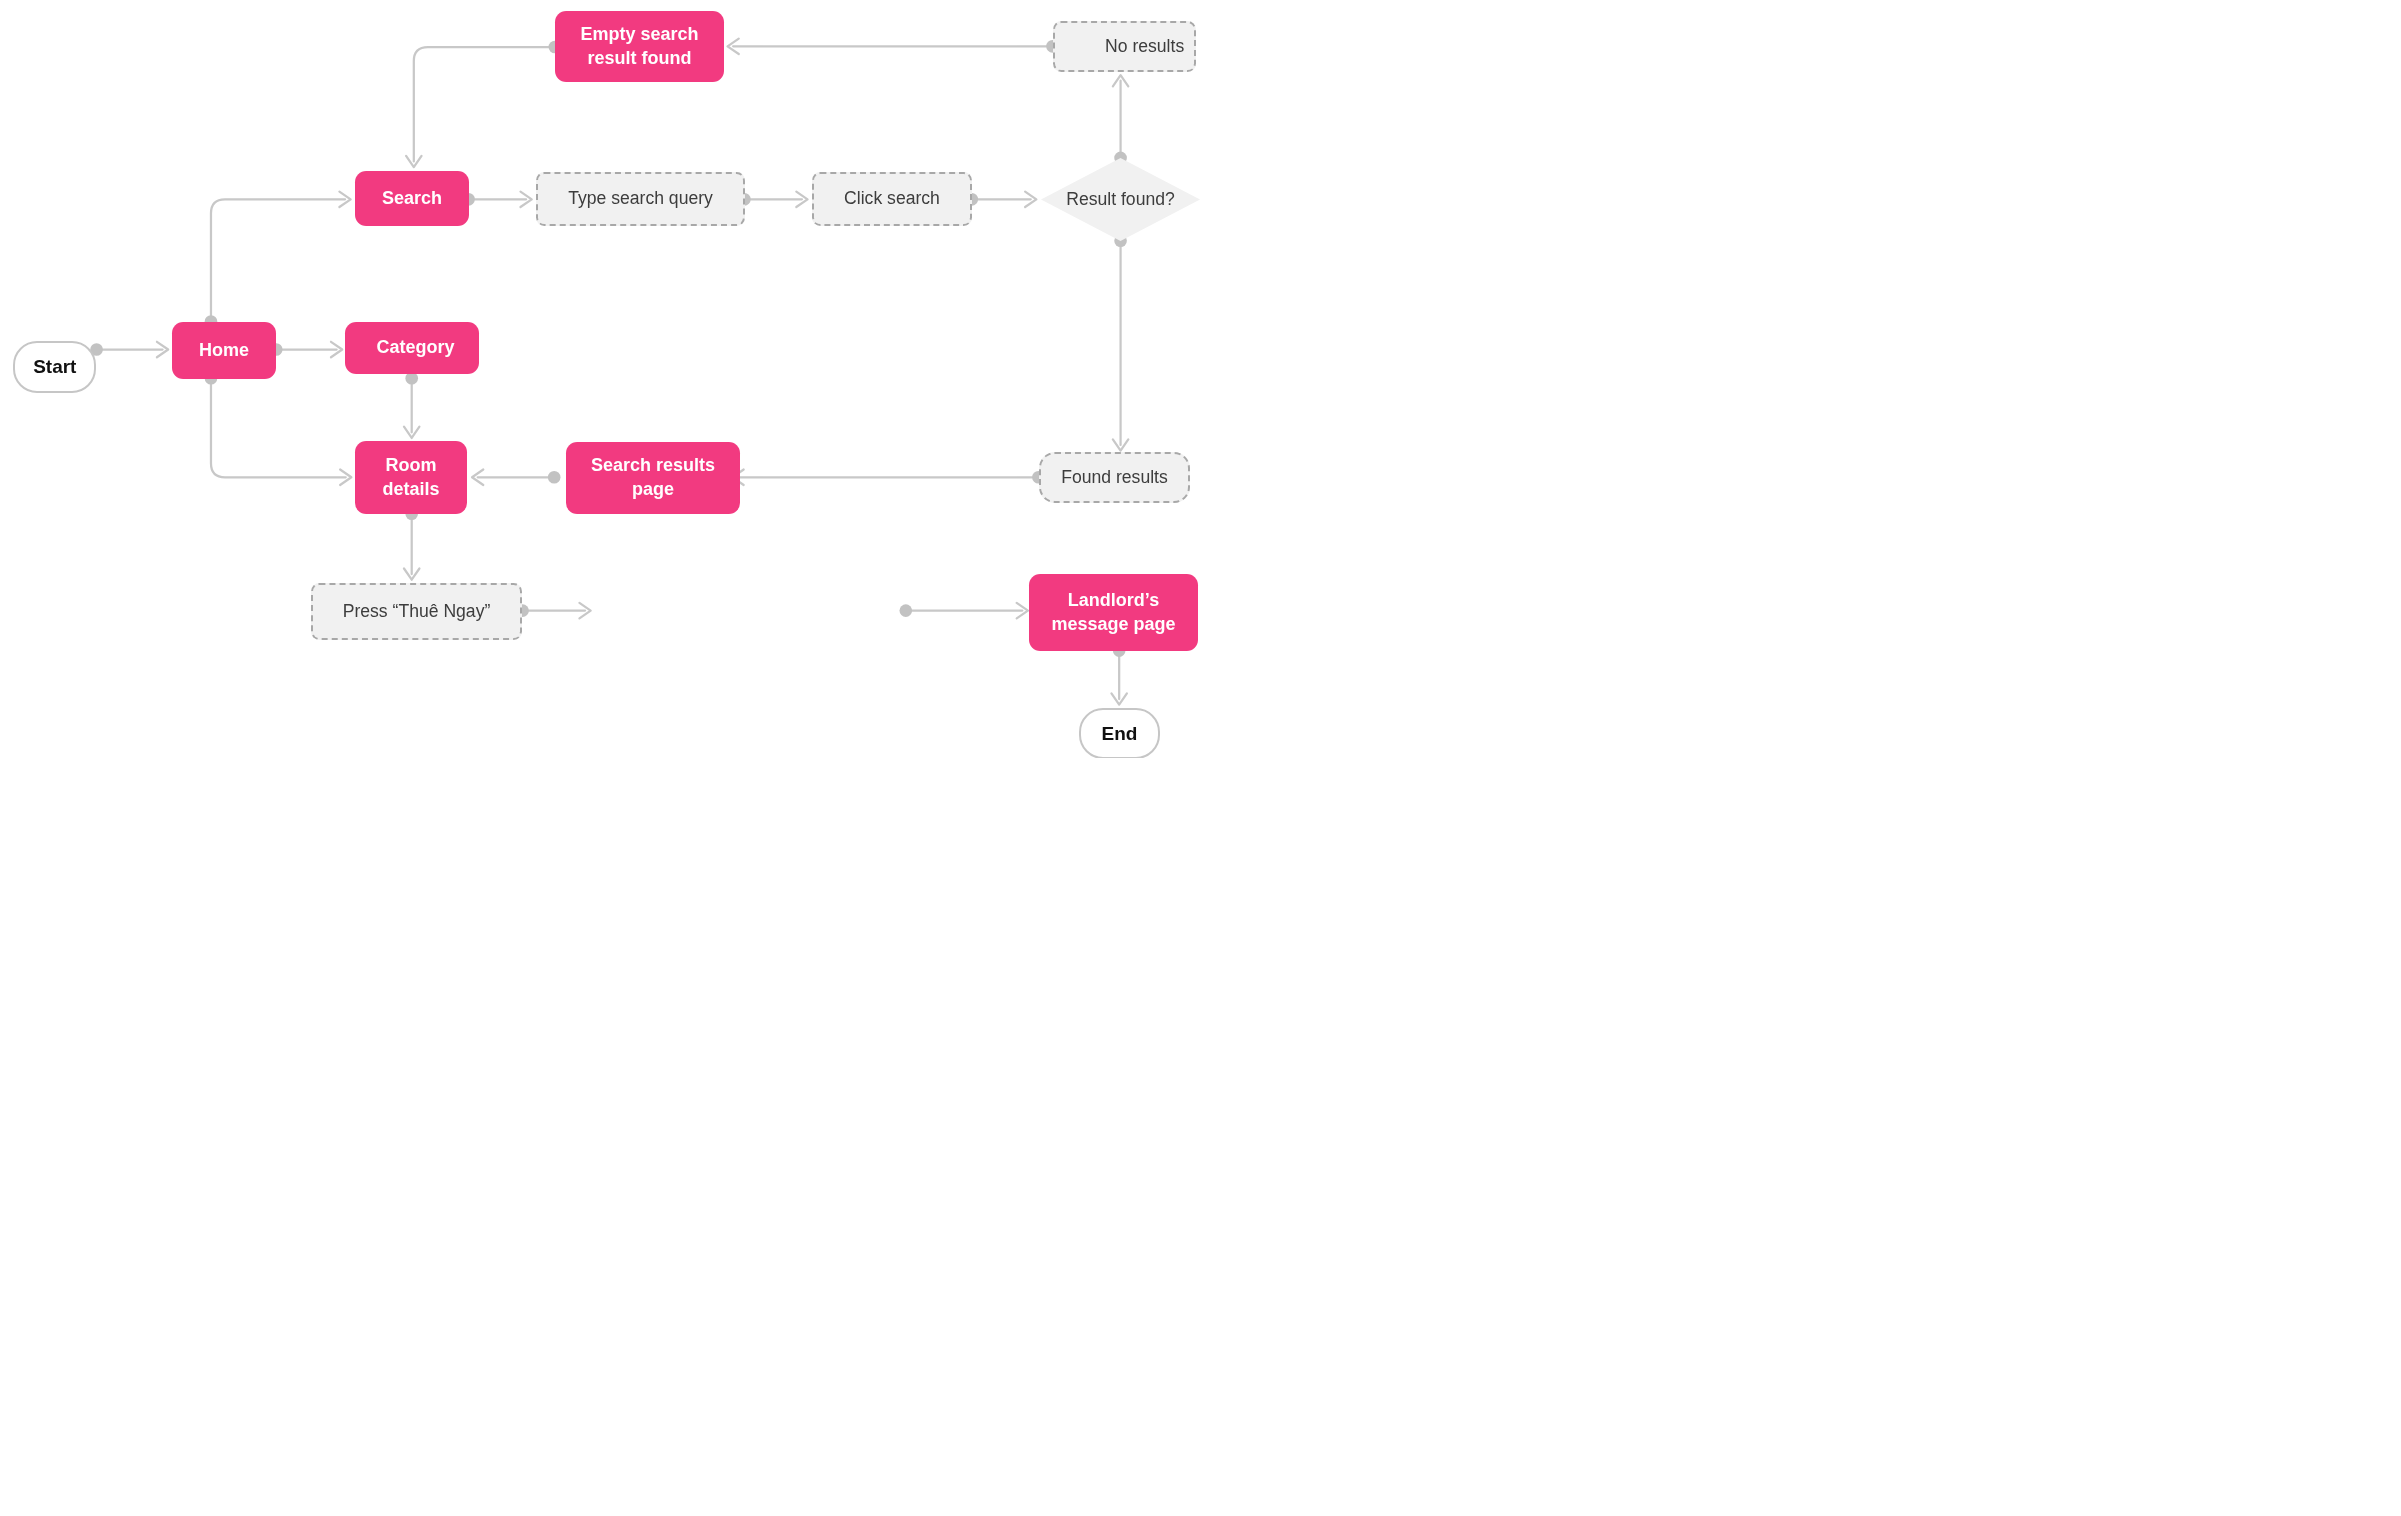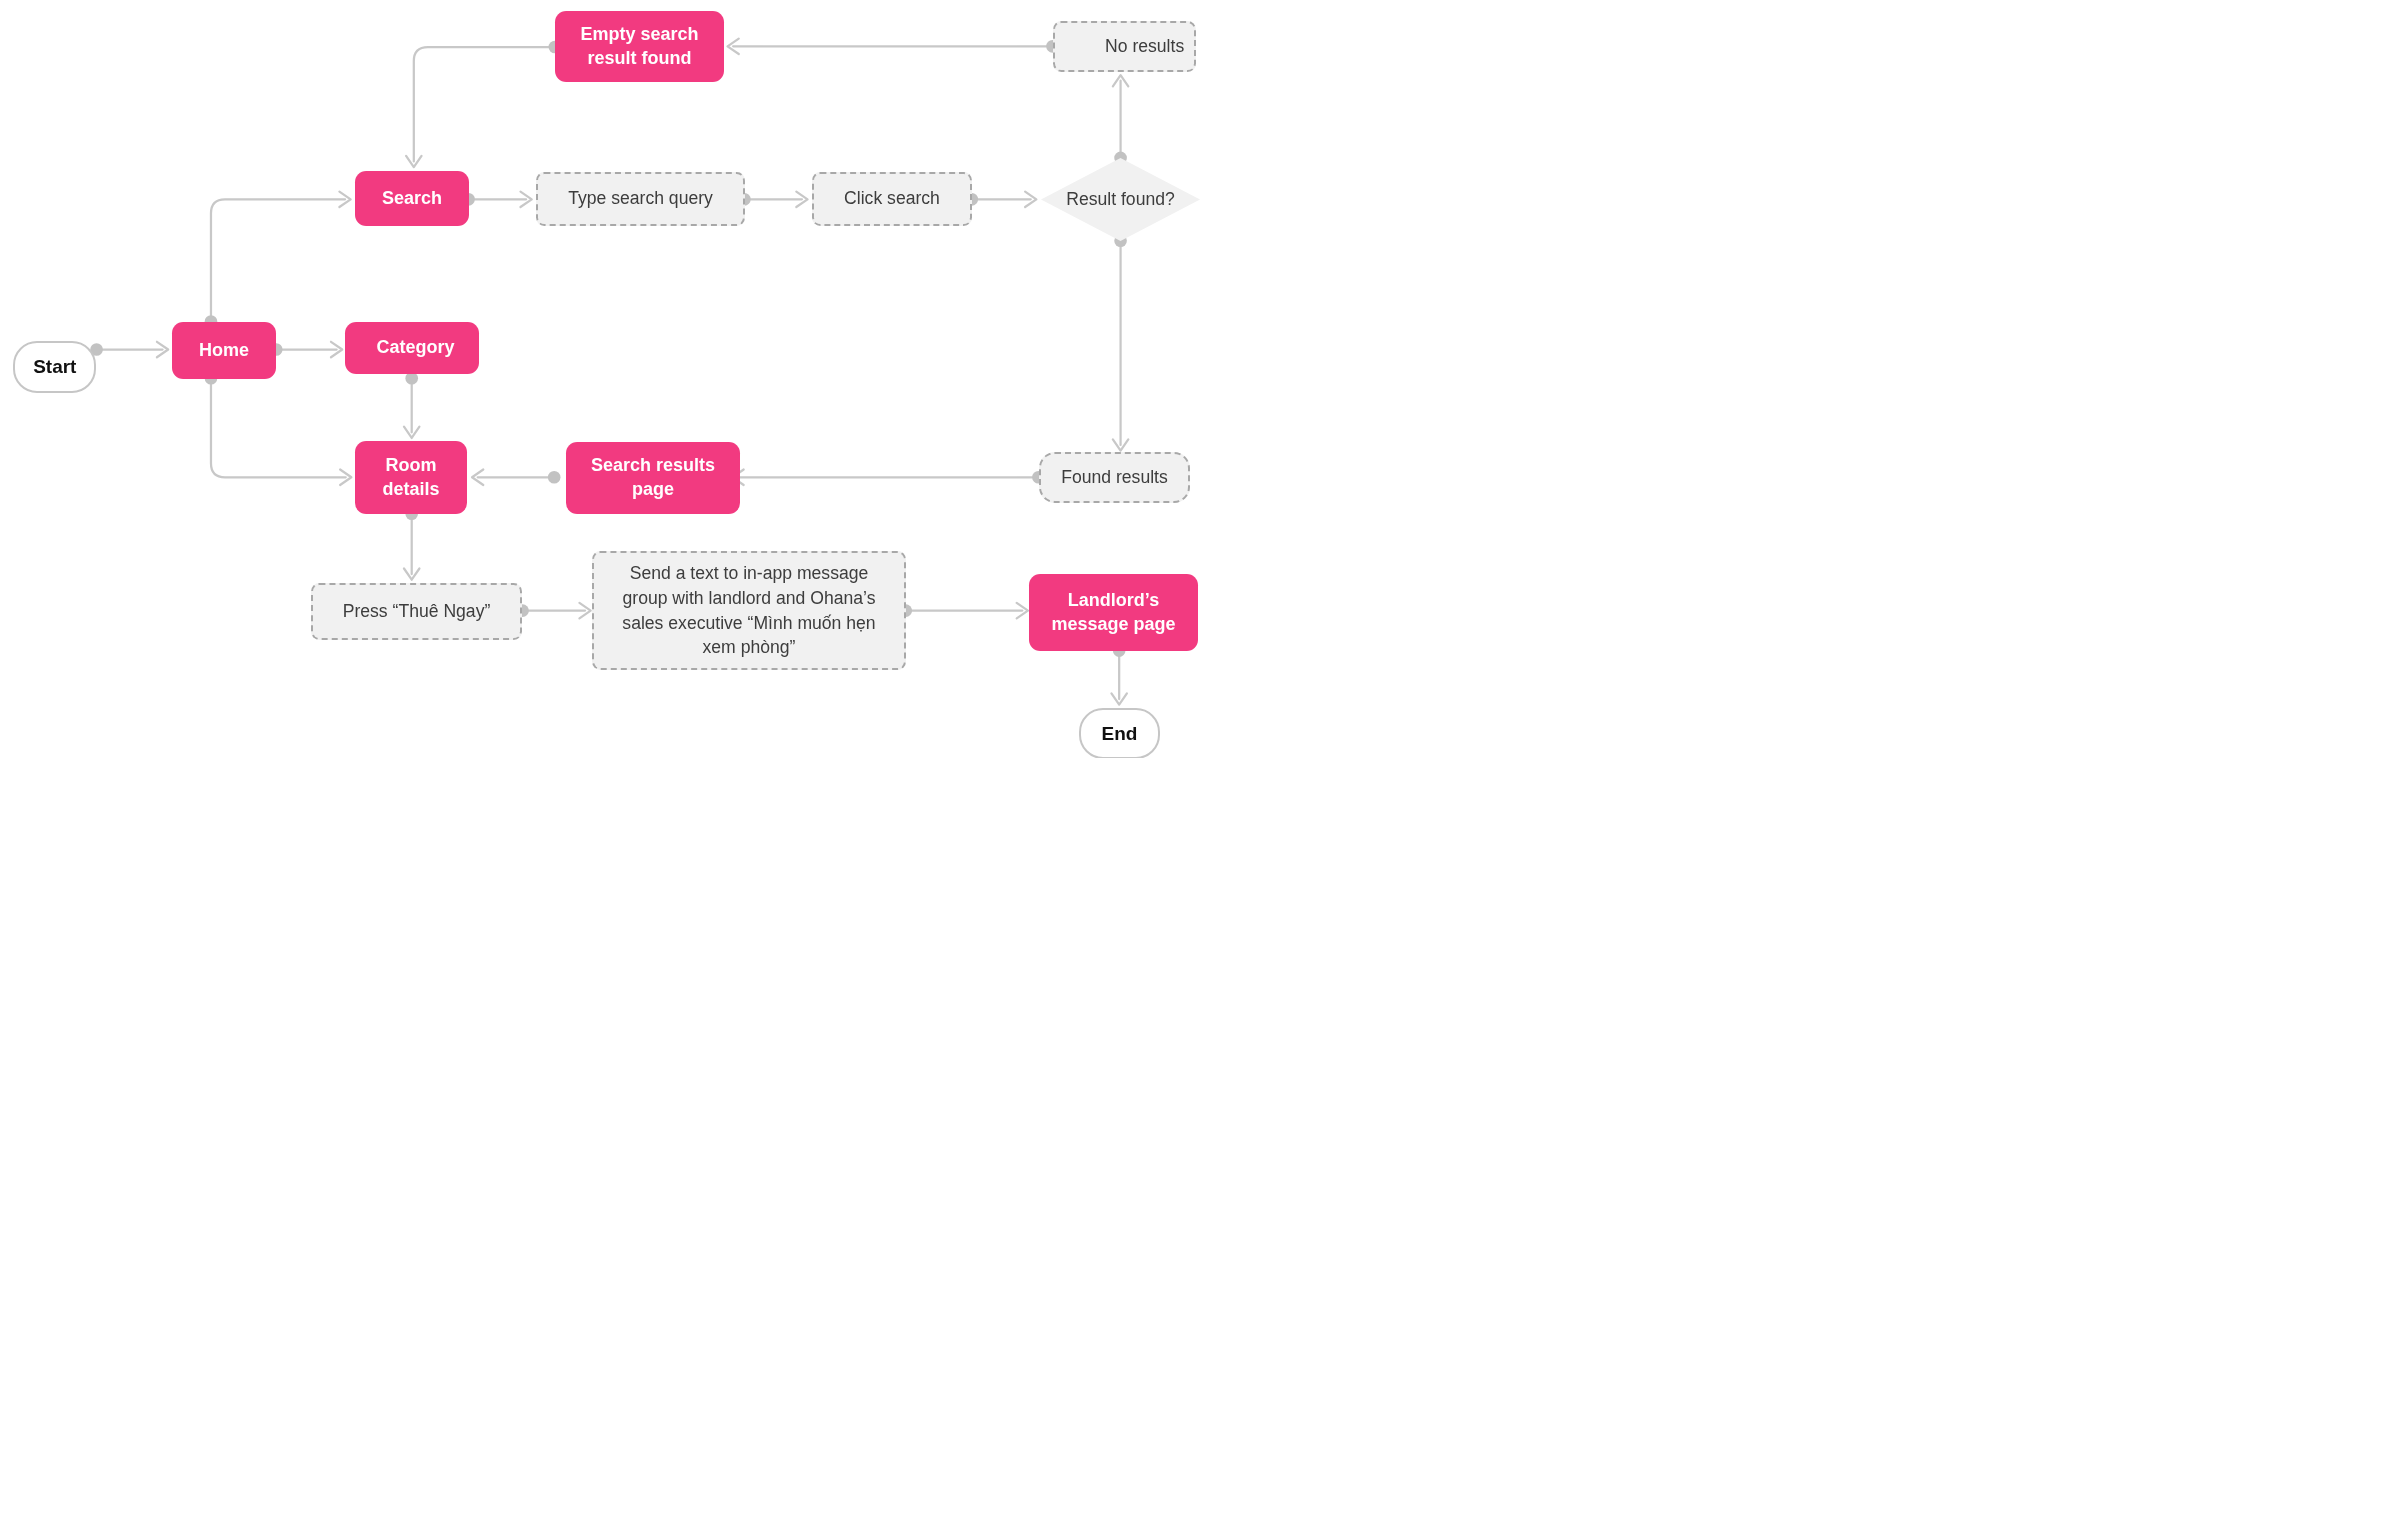--- a/index.html
+++ b/index.html
@@ -174,23 +174,20 @@
   </div>
 
   <div class="node pink" style="left:355px;top:441px;width:112px;height:73px;">
     <span>Room details</span>
   </div>
 
   <div class="node dashed" style="left:311px;top:583px;width:211px;height:57px;">
     <span>Press “Thuê Ngay”</span>
   </div>
 
-  <div class="node dashed send-note" style="left:592px;top:551px;width:314px;height:119px;">
-    <span>Send a text to in-app message group with landlord and Ohana’s sales executive “Mình muốn hẹn xem phòng”</span>
-  </div>
 
   <div class="node pink" style="left:1029px;top:574px;width:169px;height:77px;">
     <span>Landlord’s message page</span>
   </div>
 
   <div class="node terminal" style="left:1079px;top:708px;width:81px;height:51px;">
     <span>End</span>
   </div>
 
 </div>

